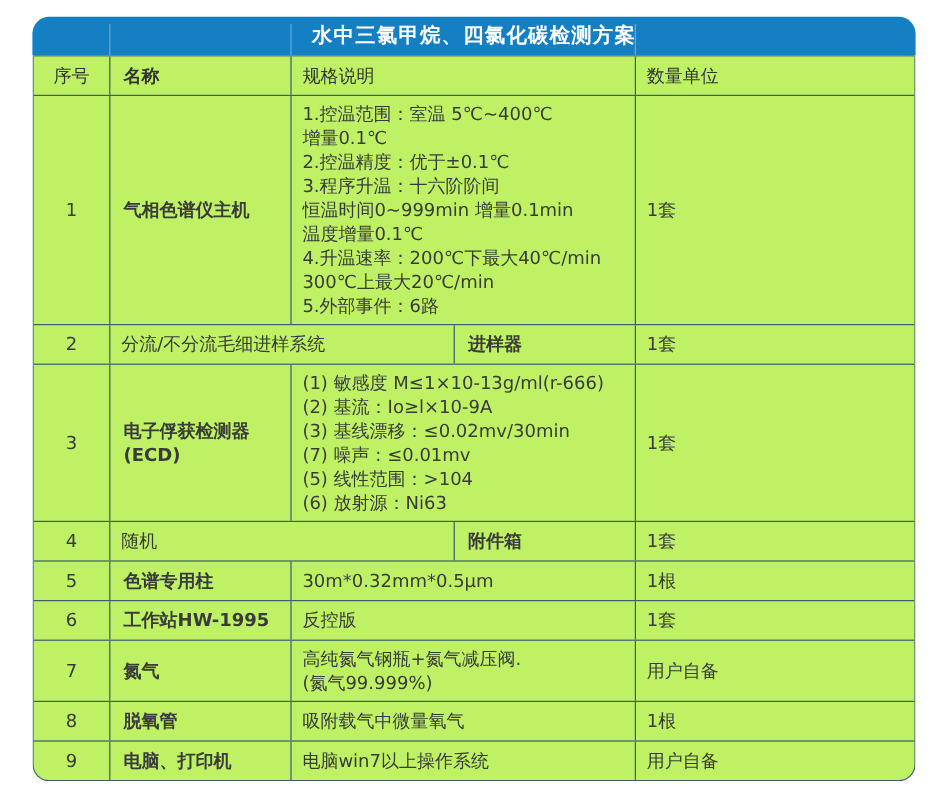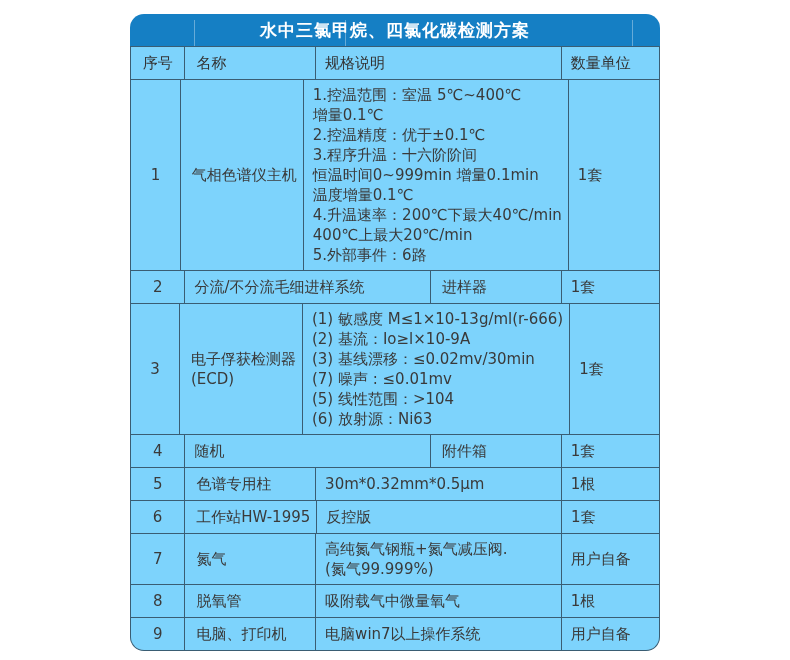--- a/index.html
+++ b/index.html
@@ -4,21 +4,21 @@
 <style>
   html,body{margin:0;padding:0;}
   body{
     width:790px;height:660px;
     background:#ffffff;
     font-family:"DejaVu Sans","Liberation Sans",sans-serif;
     color:#3a3a3a;
     -webkit-font-smoothing:antialiased;
   }
   .sheet{
-    width:530px;
+    width:736px;
     margin:14px auto 0 auto;
     border-radius:14px;
   }
   .banner{
     position:relative;
     height:32px;
     background:#157fc4;
     border-radius:14px 14px 0 0;
     display:flex;align-items:center;justify-content:center;
   }
@@ -31,39 +31,39 @@
   }
   .banner .vline{
     position:absolute;top:6px;bottom:0;width:1px;
     background:rgba(255,255,255,0.35);
   }
   .tbl{
     border:1px solid #3a5d73;
     border-top:none;
     border-radius:0 0 14px 14px;
     overflow:hidden;
-    background:#7dd3fc;
+    background:#bef264;
   }
   .row{
     display:flex;
     border-top:1px solid #3a5d73;
     min-height:32px;
   }
   .row:first-child{border-top:1px solid #3a5d73;}
   .cell{
     display:flex;flex-direction:column;justify-content:center;
     box-sizing:border-box;
     border-right:1px solid #3a5d73;
     padding:5px 6px;
     font-size:15px;
     line-height:20px;
   }
   .cell:last-child{border-right:none;}
   .c-no{width:64px;text-align:center;padding-left:0;padding-right:0;}
-  .c-name{width:151px;padding-left:11px;}
+  .c-name{width:151px;padding-left:11px;font-weight:bold;}
   .c-spec{width:287px;padding-left:9px;}
   .c-qty{width:112px;padding-left:9px;}
   .hrow .cell{font-size:15px;color:#333;}
   .line{white-space:nowrap;}
 </style>
 </head>
 <body>
 
 <div class="sheet">
   <div class="banner">
@@ -86,21 +86,21 @@
             <div class="line">气相色谱仪主机</div>
           </div>
     <div class="cell c-spec">
             <div class="line">1.控温范围：室温 5℃~400℃</div>
             <div class="line">增量0.1℃</div>
             <div class="line">2.控温精度：优于±0.1℃</div>
             <div class="line">3.程序升温：十六阶阶间</div>
             <div class="line">恒温时间0~999min 增量0.1min</div>
             <div class="line">温度增量0.1℃</div>
             <div class="line">4.升温速率：200℃下最大40℃/min</div>
-            <div class="line">400℃上最大20℃/min</div>
+            <div class="line">300℃上最大20℃/min</div>
             <div class="line">5.外部事件：6路</div>
           </div>
     <div class="cell c-qty">1套</div>
   </div>
 
   <div class="row">
     <div class="cell c-no">2</div>
     <div class="cell c-spec">
             <div class="line">分流/不分流毛细进样系统</div>
           </div>

